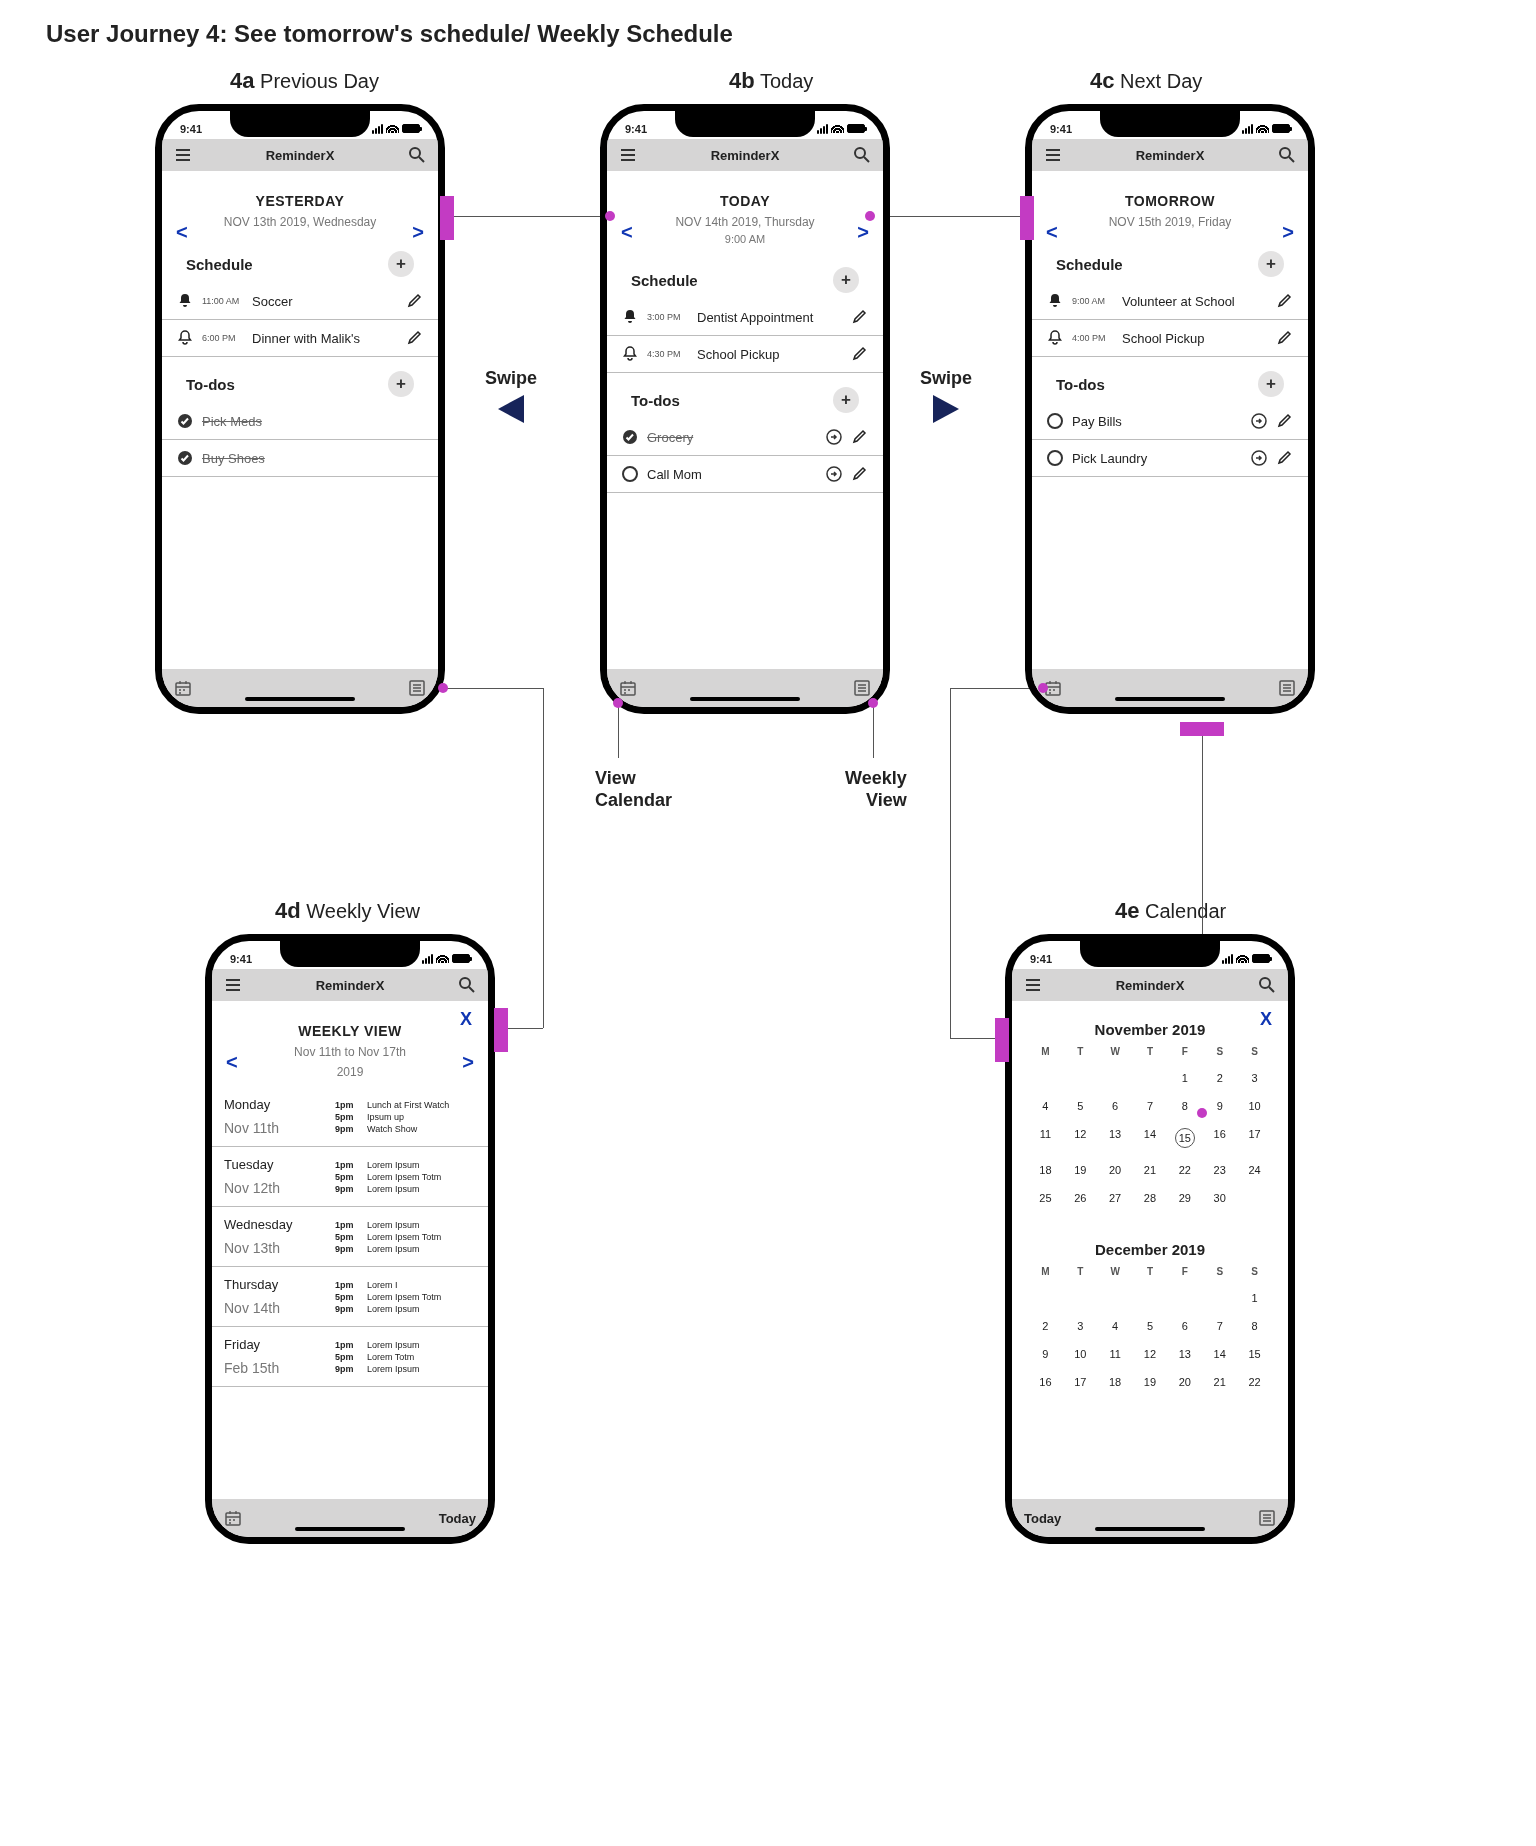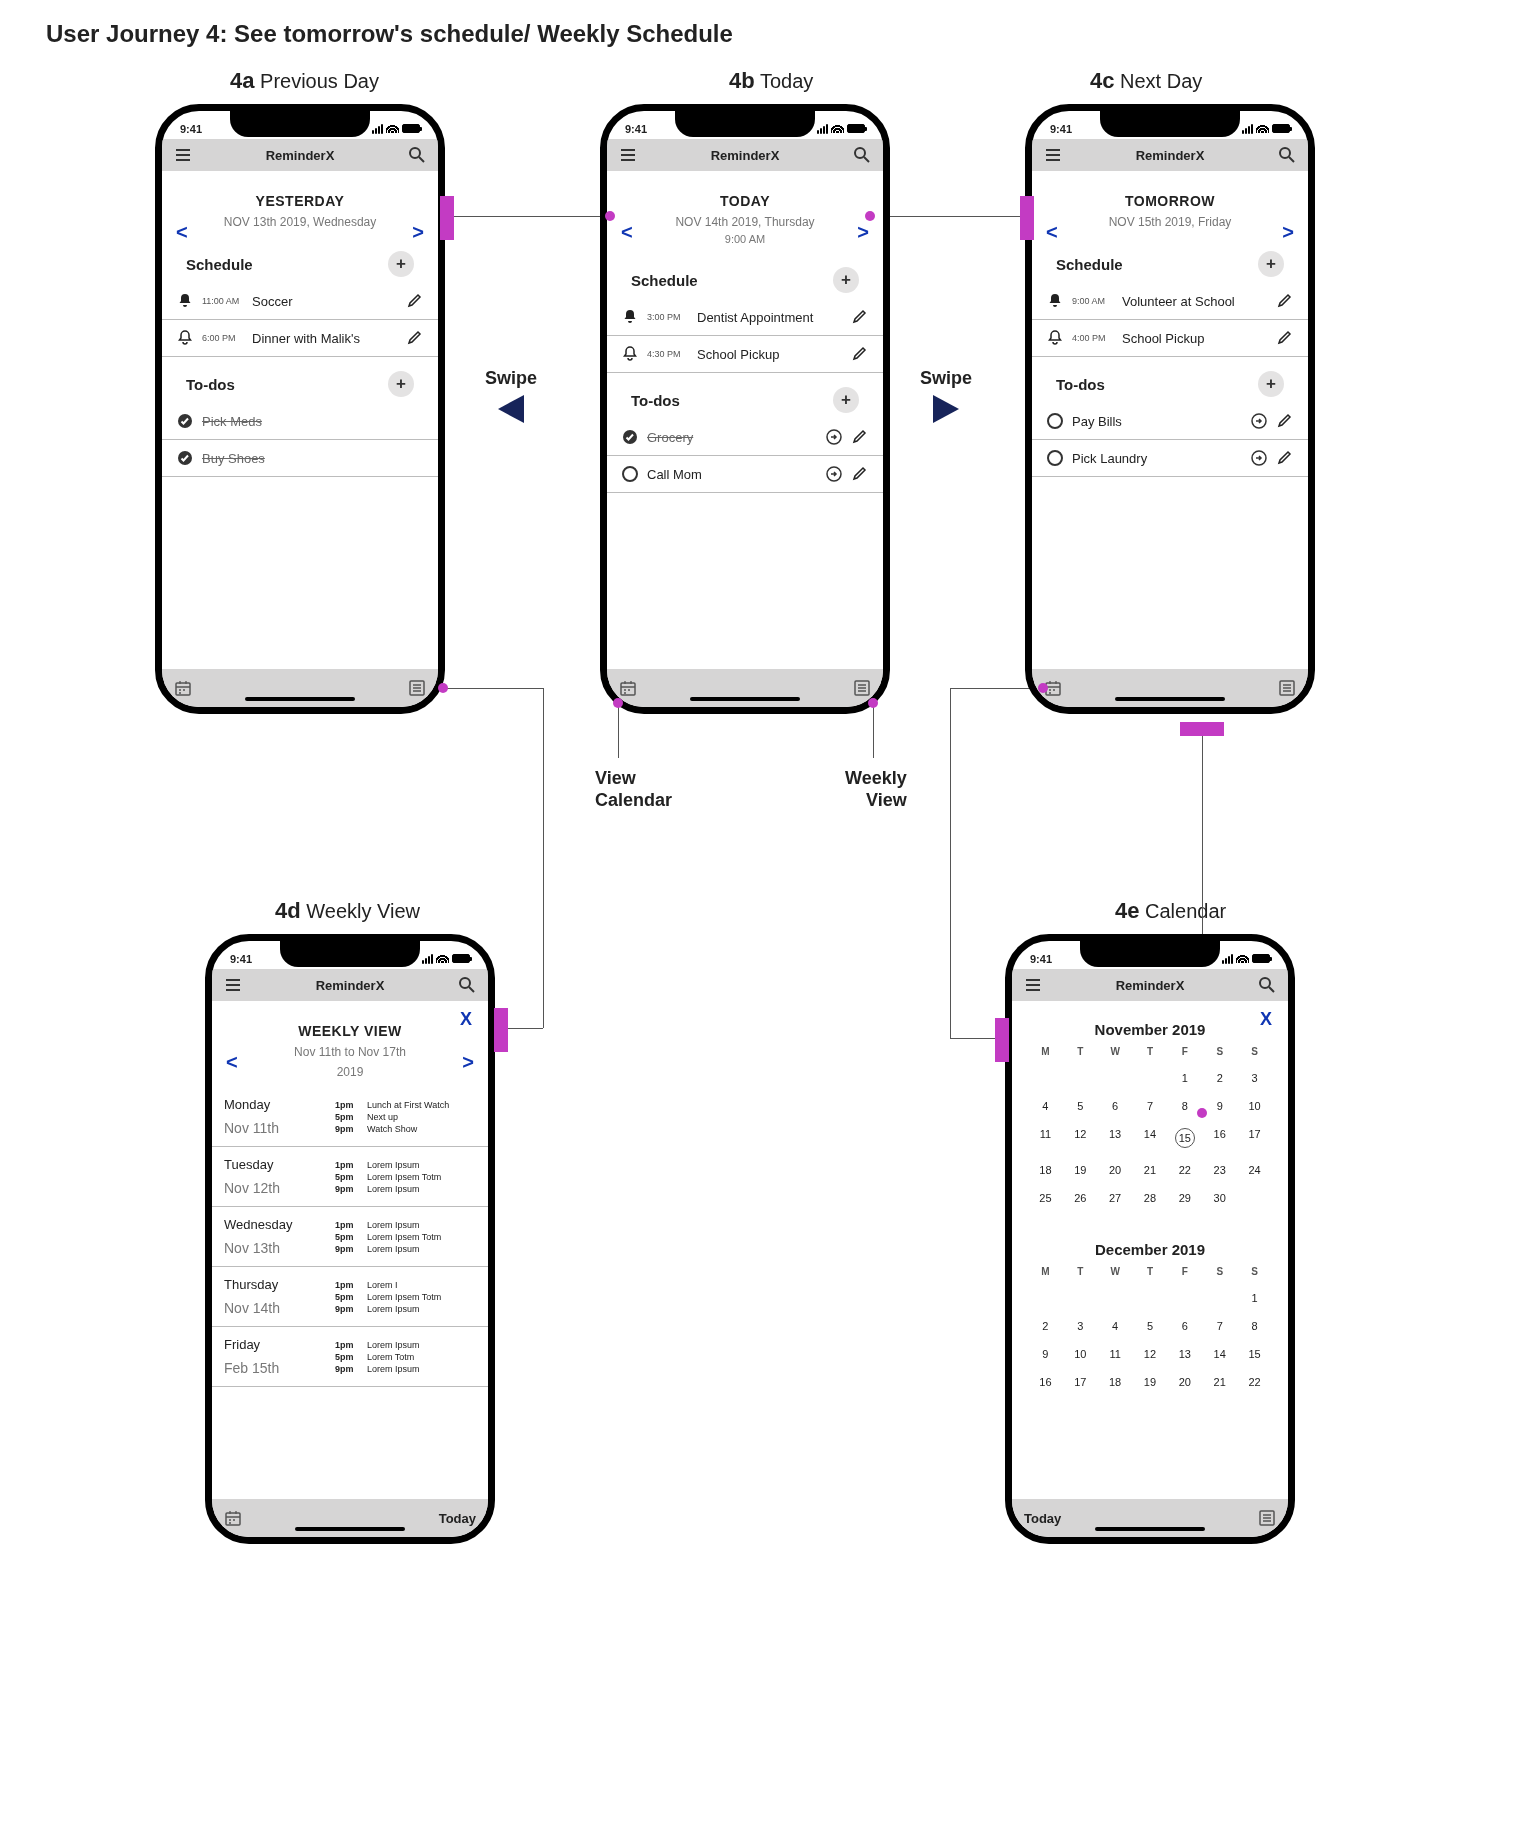--- a/index.html
+++ b/index.html
@@ -547,21 +547,21 @@
         <div class="d">Monday</div>
             <div class="dt">Nov 11th</div>
       </div>
       <div class="wk-evts">
             <div class="wk-evt">
               <b>1pm</b>
               <span>Lunch at First Watch</span>
             </div>
             <div class="wk-evt">
               <b>5pm</b>
-              <span>Next up</span>
+              <span>Ipsum up</span>
             </div>
             <div class="wk-evt">
               <b>9pm</b>
               <span>Watch Show</span>
             </div>
           </div>
         </div>
         <div class="wk-row">
       <div class="wk-day">
         <div class="d">Tuesday</div>

